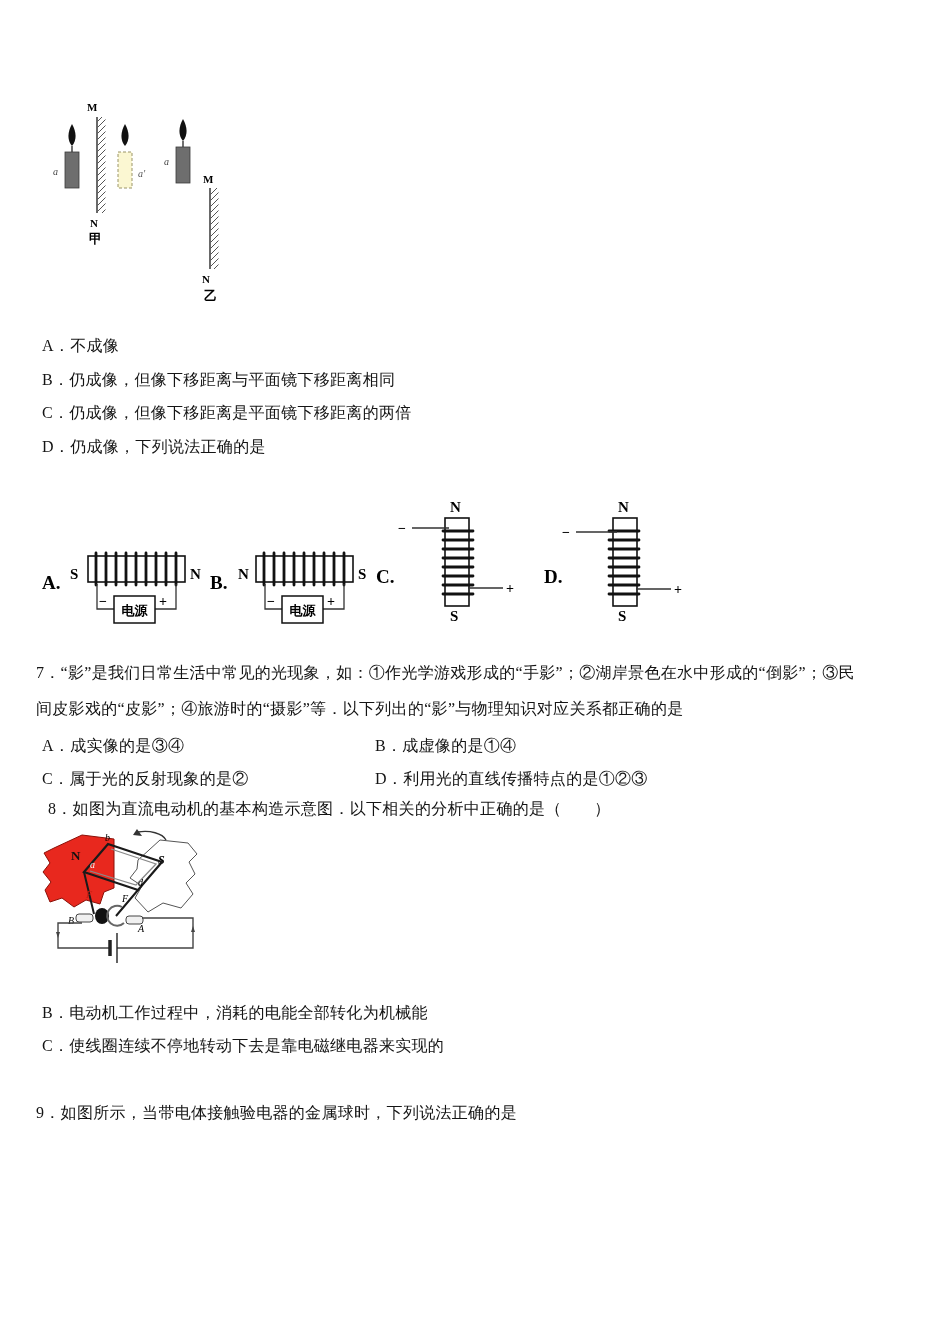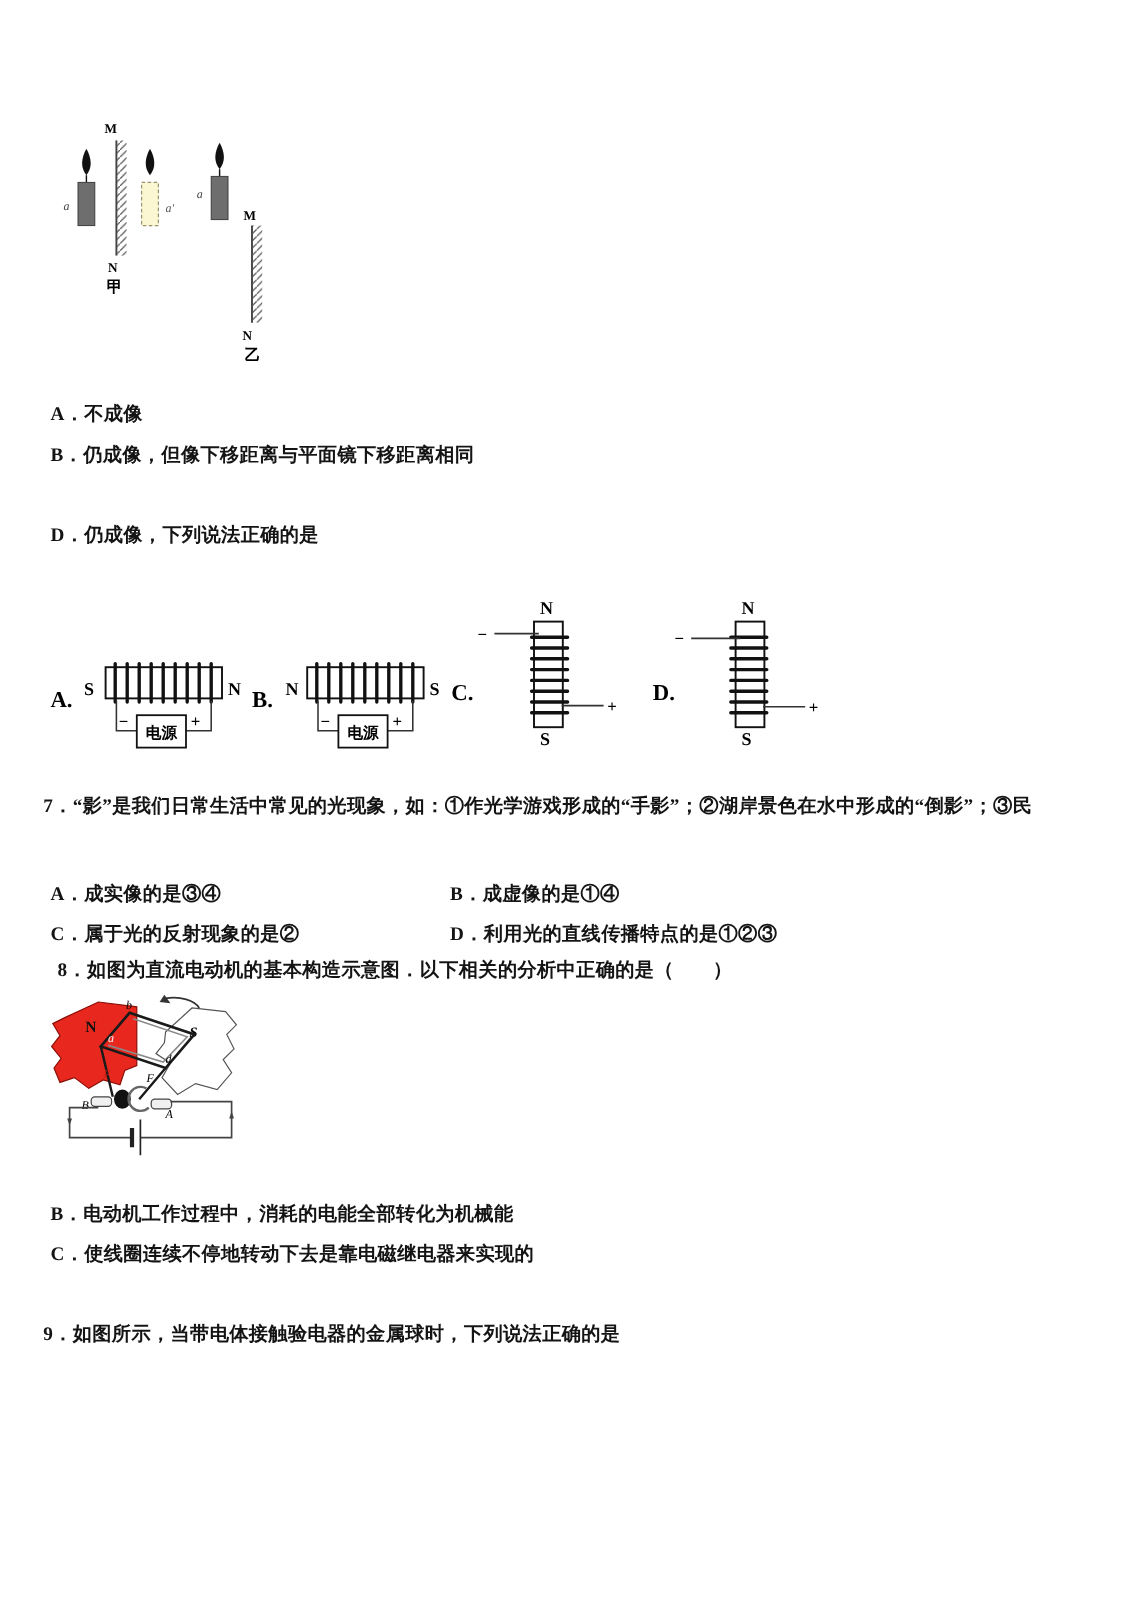--- a/index.html
+++ b/index.html
@@ -1,21 +1,21 @@
 <!DOCTYPE html>
 <html><head>
 <meta charset="utf-8">
 <style>
   html,body{margin:0;padding:0;background:#ffffff;}
   #page{
     position:relative;width:950px;height:1344px;background:#ffffff;
     font-family:"Liberation Serif","DejaVu Serif",serif;color:#141414;overflow:hidden;
   }
   .tl{
-    position:absolute;font-size:16px;font-weight:700;letter-spacing:.3px;
+    position:absolute;font-size:16px;font-weight:400;letter-spacing:.3px;
     white-space:pre;line-height:20px;
   }
   .fig{position:absolute;}
   svg text{font-family:"Liberation Serif","DejaVu Serif",serif;}
   .optlbl{font-size:19px;font-weight:bold;}
   .pole{font-size:15px;font-weight:bold;}
   .sign{font-size:14px;font-weight:bold;}
   .cjk{font-size:13px;font-weight:bold;}
   .small-it{font-size:10px;font-style:italic;}
 </style>
@@ -53,20 +53,21 @@
 
     <text x="163" y="88" font-size="11" font-weight="bold">M</text>
     <line x1="170" y1="93" x2="170" y2="174" stroke="#444" stroke-width="1.6"></line>
     <rect x="170.5" y="93" width="8" height="81" fill="url(#hatch)"></rect>
     <text x="162" y="188" font-size="11" font-weight="bold">N</text>
     <text x="164" y="205" class="cjk" font-size="11">乙</text>
   </svg>
 
   <div class="tl" style="left:42px;top:336px">A．不成像</div>
   <div class="tl" style="left:42px;top:370px">B．仍成像，但像下移距离与平面镜下移距离相同</div>
+  <div class="tl" style="left:42px;top:403px">C．仍成像，但像下移距离是平面镜下移距离的两倍</div>
   <div class="tl" style="left:42px;top:437px">D．仍成像，下列说法正确的是</div>
 
 
   <svg class="fig" style="left:40px;top:505px" width="170" height="125" viewBox="0 0 170 125">
     <text x="2" y="84" class="optlbl">A.</text>
     <text x="30" y="74" class="pole">S</text>
     <rect x="48" y="51" width="97" height="26" fill="#fff" stroke="#111" stroke-width="1.6"></rect>
     <path d="M56 48V80M66 48V80M76 48V80M86 48V80M96 48V80M106 48V80M116 48V80M126 48V80M136 48V80" stroke="#111" stroke-width="2.8" stroke-linecap="round" fill="none"></path>
     <text x="150" y="74" class="pole">N</text>
     <path d="M57,79 V104 H74 M136,79 V104 H115" fill="none" stroke="#333" stroke-width="1.3"></path>
@@ -105,20 +106,21 @@
     <text x="78" y="15" class="pole">N</text>
     <rect x="73" y="21" width="24" height="88" fill="#fff" stroke="#111" stroke-width="1.6"></rect>
     <path d="M69 34H99M69 43H99M69 52H99M69 61H99M69 70H99M69 79H99M69 88H99M69 97H99" stroke="#111" stroke-width="2.8" stroke-linecap="round" fill="none"></path>
     <path d="M36,35 H77 M96,92 H131" fill="none" stroke="#333" stroke-width="1.3"></path>
     <text x="22" y="40" class="sign">−</text>
     <text x="134" y="97" class="sign">+</text>
     <text x="78" y="124" class="pole">S</text>
   </svg>
 
   <div class="tl" style="left:36px;top:663px">7．“影”是我们日常生活中常见的光现象，如：①作光学游戏形成的“手影”；②湖岸景色在水中形成的“倒影”；③民</div>
+  <div class="tl" style="left:36px;top:699px">间皮影戏的“皮影”；④旅游时的“摄影”等．以下列出的“影”与物理知识对应关系都正确的是</div>
   <div class="tl" style="left:42px;top:736px">A．成实像的是③④</div>
   <div class="tl" style="left:375px;top:736px">B．成虚像的是①④</div>
   <div class="tl" style="left:42px;top:769px">C．属于光的反射现象的是②</div>
   <div class="tl" style="left:375px;top:769px">D．利用光的直线传播特点的是①②③</div>
 
   <div class="tl" style="left:48px;top:799px">8．如图为直流电动机的基本构造示意图．以下相关的分析中正确的是（　　）</div>
 
   <svg class="fig" style="left:38px;top:828px" width="165" height="135" viewBox="0 0 165 135">
 
     <path d="M16,20 L44,7 L76,11 L76,60 L66,64 L62,76 L48,72 L36,79 L24,70 L12,74 L7,62 L13,54 L5,44 L12,35 L6,25 Z" fill="#e8281e" stroke="#8a1008" stroke-width="1"></path>

